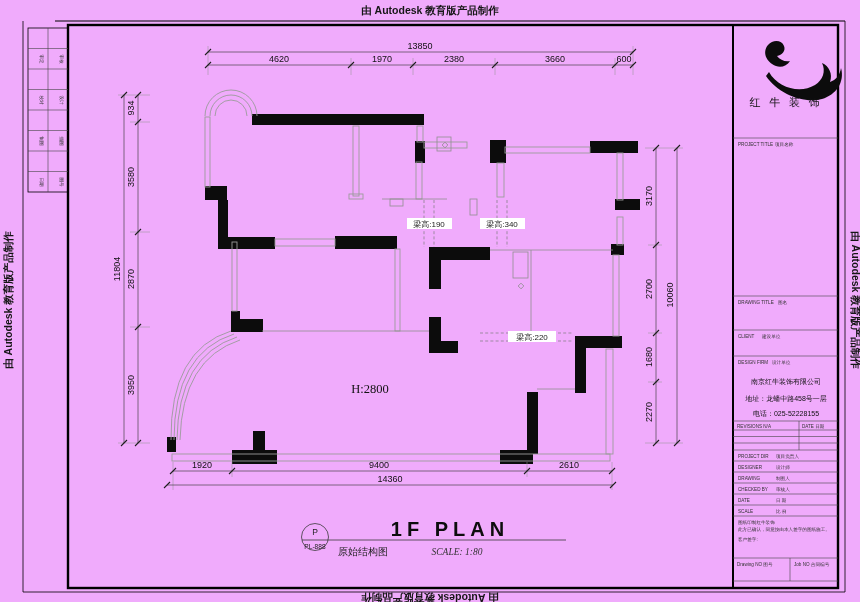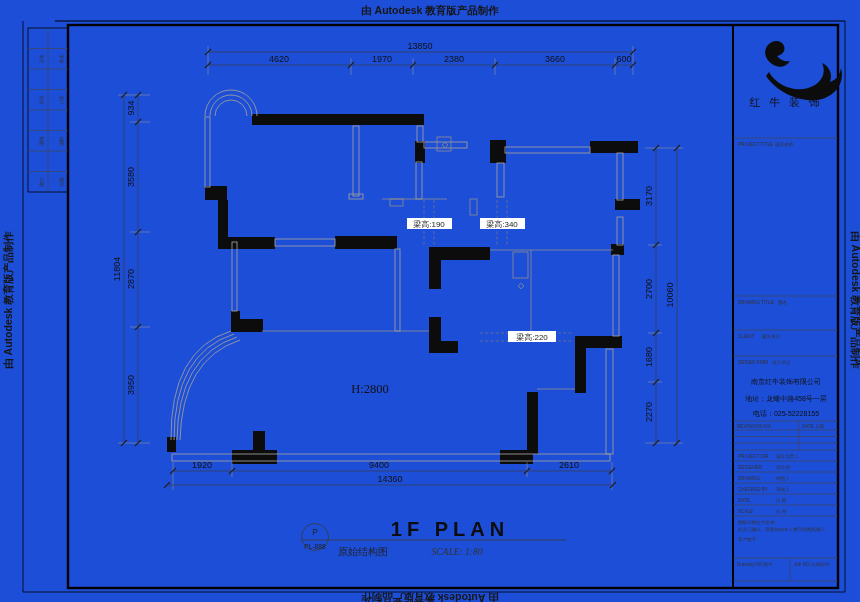--- a/index.html
+++ b/index.html
@@ -1,16 +1,16 @@
 <!DOCTYPE html>
 <html><head>
 <meta charset="utf-8">
 <style>
   html,body{margin:0;padding:0;background:#f2f2f2;}
-  #page{position:relative;width:860px;height:602px;background:#1d4ed8;overflow:hidden;
+  #page{position:relative;width:860px;height:602px;background:#f0abfc;overflow:hidden;
         font-family:"Liberation Sans",sans-serif;}
   svg{position:absolute;left:0;top:0;}
   .blk{fill:#0c0c0c;stroke:none}
   .tn{fill:none;stroke:#9b9b9b;stroke-width:0.9}
   .sn{fill:none;stroke:#8f8f8f;stroke-width:0.8}
   .dm{stroke:#3d3d3d;stroke-width:0.65;fill:none}
   .ext{stroke:#989898;stroke-width:0.55}
   .tick{stroke:#1f1f1f;stroke-width:1.1}
   .dsh{stroke:#7d7d7d;stroke-width:0.7;stroke-dasharray:3 2.2;fill:none}
   .frame{fill:none;stroke:#000}

